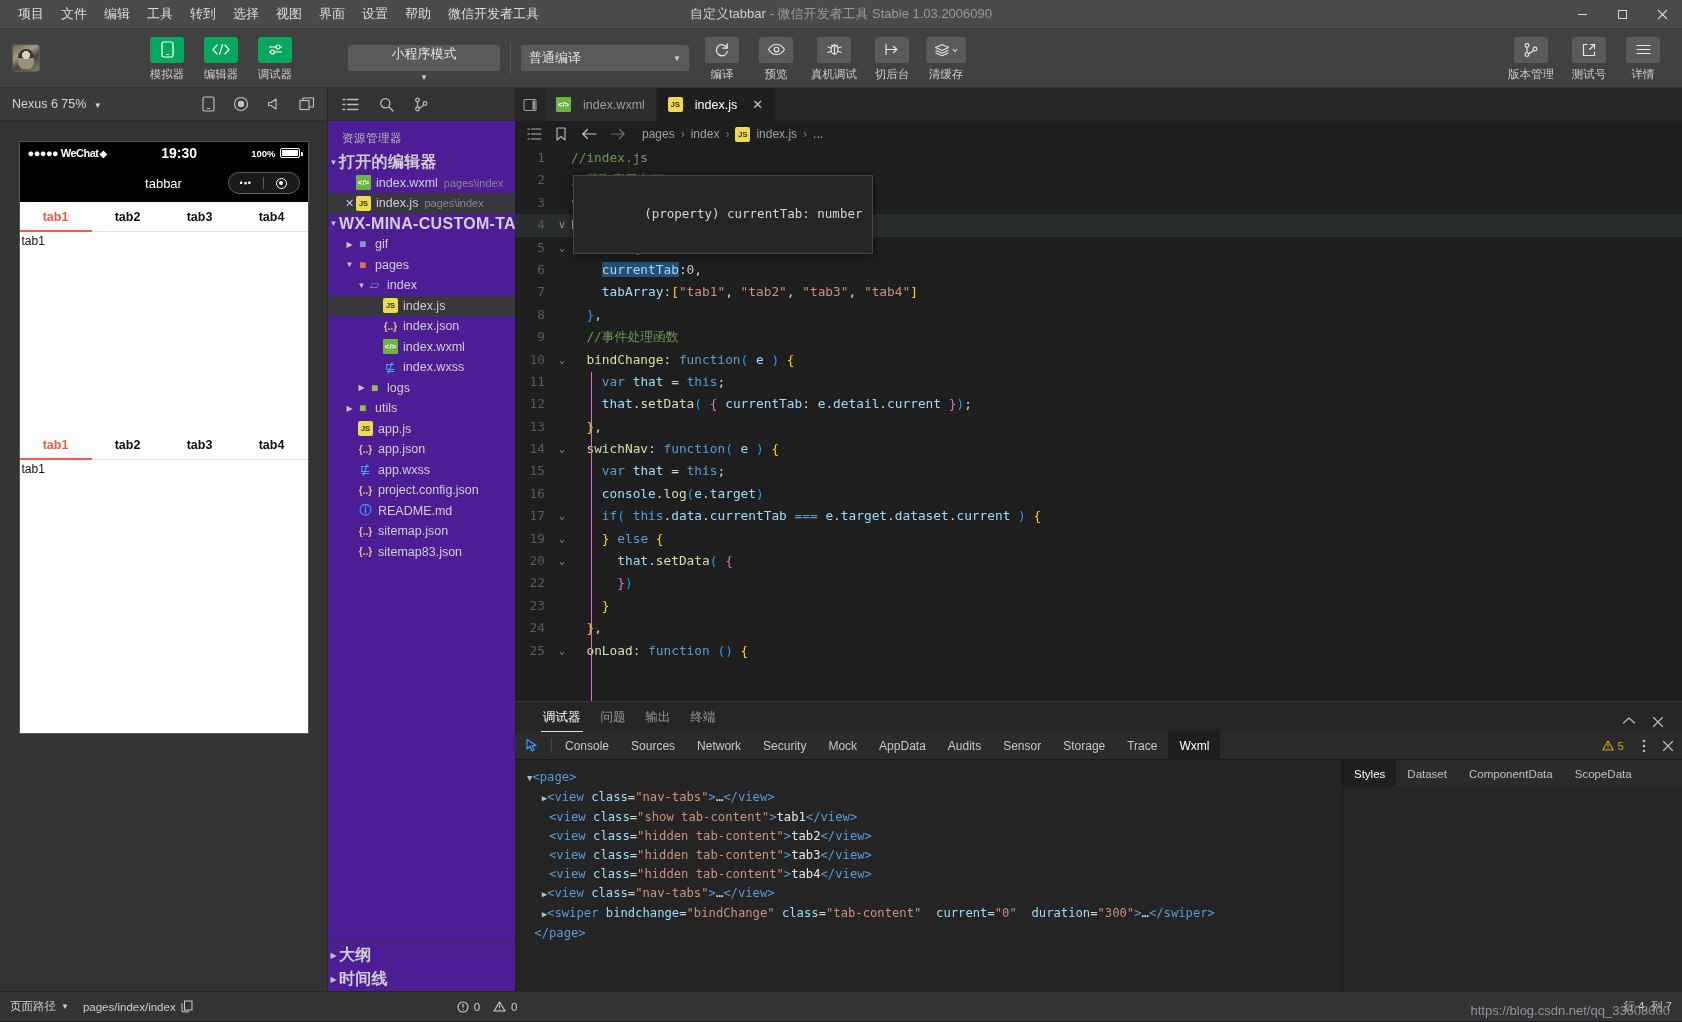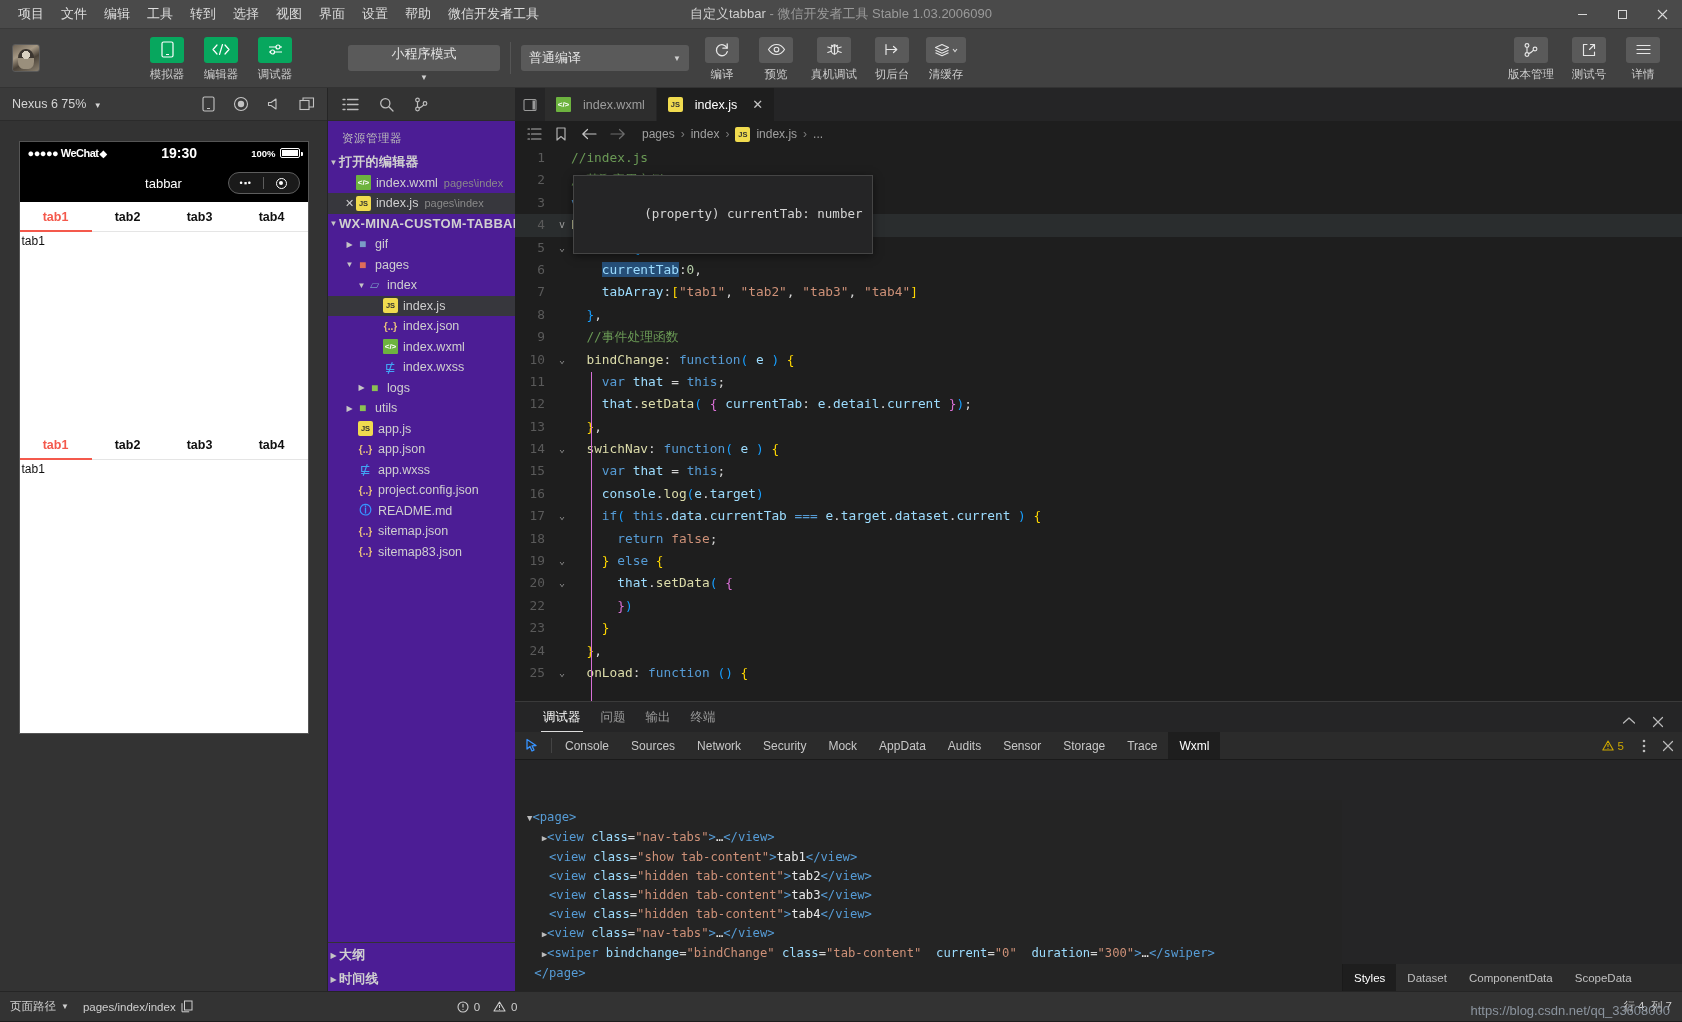--- a/index.html
+++ b/index.html
@@ -136,21 +136,21 @@
   .exp-title { padding: 10px 14px 6px; font-size: 11.5px; color: #bbb; letter-spacing: .5px; }
   .tree { flex: 1; overflow: hidden; font-size: 12.5px; }
   .tr {
     display: flex; align-items: center; height: 20.5px; padding-right: 4px;
     color: #cfcfcf; white-space: nowrap; cursor: default;
   }
   .tr.sel { background: #37373d; }
   .tw { width: 11px; font-size: 8px; color: #c5c5c5; display: inline-block; flex:none; text-align:center;}
   .tr .nm { overflow: hidden; text-overflow: ellipsis; }
   .tr .path { color: #8a8a8a; font-size: 11px; margin-left: 6px; }
-  .sect { font-weight: bold; font-size: 13px; letter-spacing: .3px; color: #d0d0d0; }
+  .sect { font-weight: bold; font-size: 16px; letter-spacing: .3px; color: #d0d0d0; }
   .ic { width: 15px; height: 15px; flex:none; margin-right: 5px; display:inline-flex;
         align-items:center; justify-content:center; font-size:9px; font-weight:bold; border-radius:2px;}
   .ic-js { background: #f0db4f; color: #323330; font-size: 7.5px; }
   .ic-json { color: #e8c07d; font-size: 10px; background: none; }
   .ic-wxml { background: #6db33f; color: #fff; font-size: 8px; border-radius: 1px;}
   .ic-wxss { color: #42a5f5; font-size: 13px; background: none; font-weight: normal;}
   .ic-md { color: #3794ff; font-size: 12px; background: none; }
   .ic-fold { color: #7a9cc6; font-size: 12px; background: none; }
   .ic-fold.p { color: #e06c5a; }
   .ic-fold.g { color: #8cc152; }
@@ -223,21 +223,21 @@
   }
   .dt-pick { width: 34px; display:flex;align-items:center;justify-content:center;color:#3794ff; }
   .dt-divider{width:1px;background:#444;margin:6px 2px;}
   .dt {
     display: flex; align-items: center; padding: 0 11px; font-size: 12px; color: #c7c7c7;
   }
   .dt.active { background: #1e1e1e; color: #fff; }
   .dt-warn { margin-left: auto; display: flex; align-items: center; gap: 4px;
              padding: 0 10px; font-size: 11.5px; color: #cca700; }
   .dt-more { display:flex;align-items:center;padding:0 8px;color:#bbb;}
-  .dbg-body { flex: 1; display: flex; min-height: 0; align-items: flex-end; }
+  .dbg-body { flex: 1; display: flex; min-height: 0; }
   .wxml-tree {
     flex: 1; background: #242424; padding: 8px 12px; overflow: hidden;
     font-family: "DejaVu Sans Mono","Liberation Mono",monospace; font-size: 12.2px;
     line-height: 19px; color: #d4d4d4;
   }
   .wx-ln { white-space: pre; }
   .wx-tri { color: #bbb; font-size: 9px; }
   .tg { color: #569cd6; }
   .at { color: #9cdcfe; }
   .av { color: #ce9178; }
@@ -714,21 +714,20 @@
       <div class="cl"><span class="lno">13</span><span class="fold"></span><span class="ctext">  <span class="br1">}</span><span class="op">,</span></span></div>
 
       <div class="cl"><span class="lno">14</span><span class="fold">⌄</span><span class="ctext">  <span class="fn">swichNav</span><span class="op">:</span> <span class="kw">function</span><span class="br3">(</span> <span class="vr">e</span> <span class="br3">)</span> <span class="br1">{</span></span></div>
 
       <div class="cl"><span class="lno">15</span><span class="fold"></span><span class="ctext">    <span class="kw">var</span> <span class="vr">that</span> <span class="op">=</span> <span class="kw">this</span><span class="op">;</span></span></div>
 
       <div class="cl"><span class="lno">16</span><span class="fold"></span><span class="ctext">    <span class="vr">console</span><span class="op">.</span><span class="fn">log</span><span class="br3">(</span><span class="vr">e</span><span class="op">.</span><span class="vr">target</span><span class="br3">)</span></span></div>
 
       <div class="cl"><span class="lno">17</span><span class="fold">⌄</span><span class="ctext">    <span class="kw">if</span><span class="br3">(</span> <span class="kw">this</span><span class="op">.</span><span class="vr">data</span><span class="op">.</span><span class="vr">currentTab</span> <span class="kw">===</span> <span class="vr">e</span><span class="op">.</span><span class="vr">target</span><span class="op">.</span><span class="vr">dataset</span><span class="op">.</span><span class="vr">current</span> <span class="br3">)</span> <span class="br1">{</span></span></div>
 
-      <div class="cl"><span class="lno">18</span><span class="fold"></span><span class="ctext">      <span class="kw">return</span> <span class="st">false</span><span class="op">;</span></span></div>
 
       <div class="cl"><span class="lno">19</span><span class="fold">⌄</span><span class="ctext">    <span class="br1">}</span> <span class="kw">else</span> <span class="br1">{</span></span></div>
 
       <div class="cl"><span class="lno">20</span><span class="fold">⌄</span><span class="ctext">      <span class="vr">that</span><span class="op">.</span><span class="fn">setData</span><span class="br3">(</span> <span class="br2">{</span></span></div>
 
 
       <div class="cl"><span class="lno">22</span><span class="fold"></span><span class="ctext">      <span class="br2">}</span><span class="br3">)</span></span></div>
 
       <div class="cl"><span class="lno">23</span><span class="fold"></span><span class="ctext">    <span class="br1">}</span></span></div>
 

